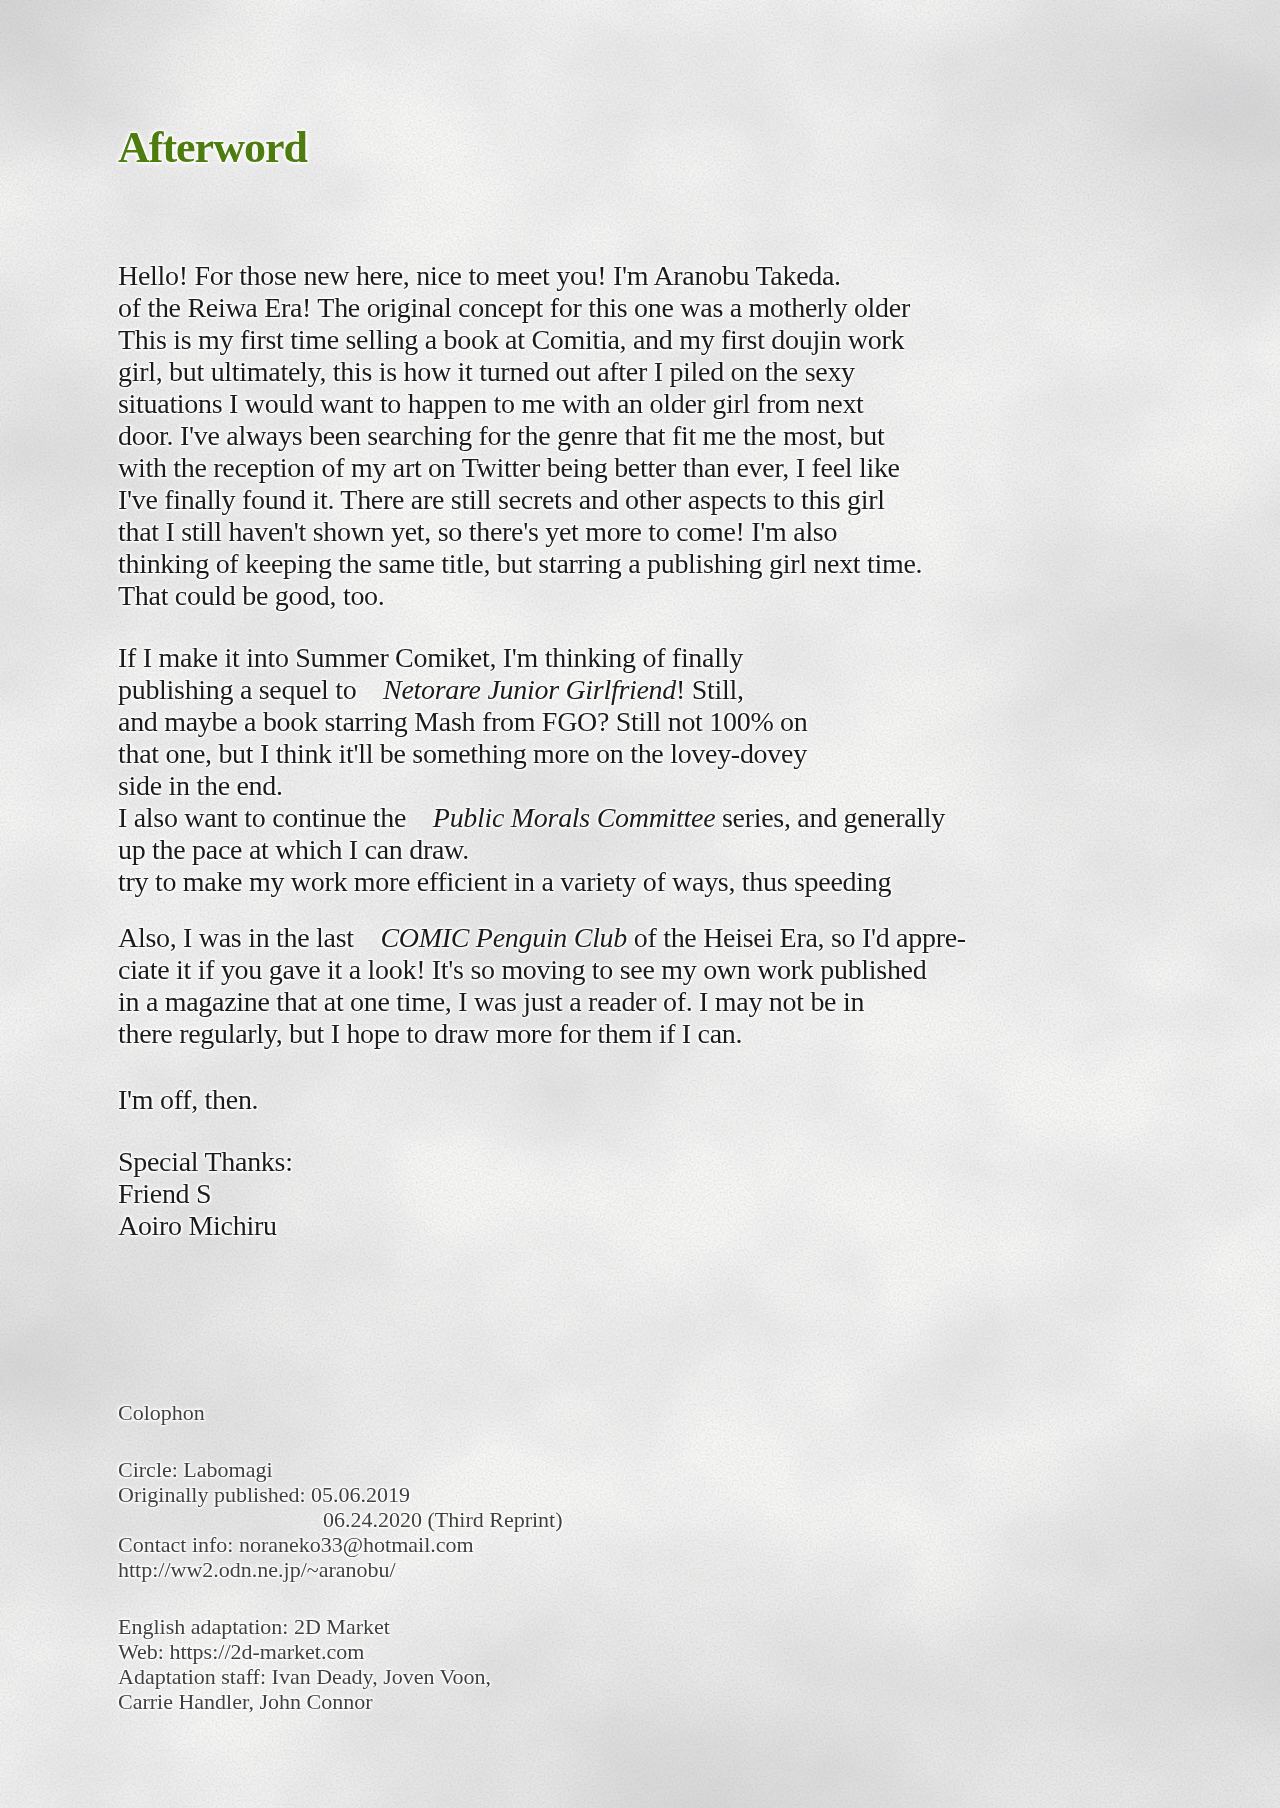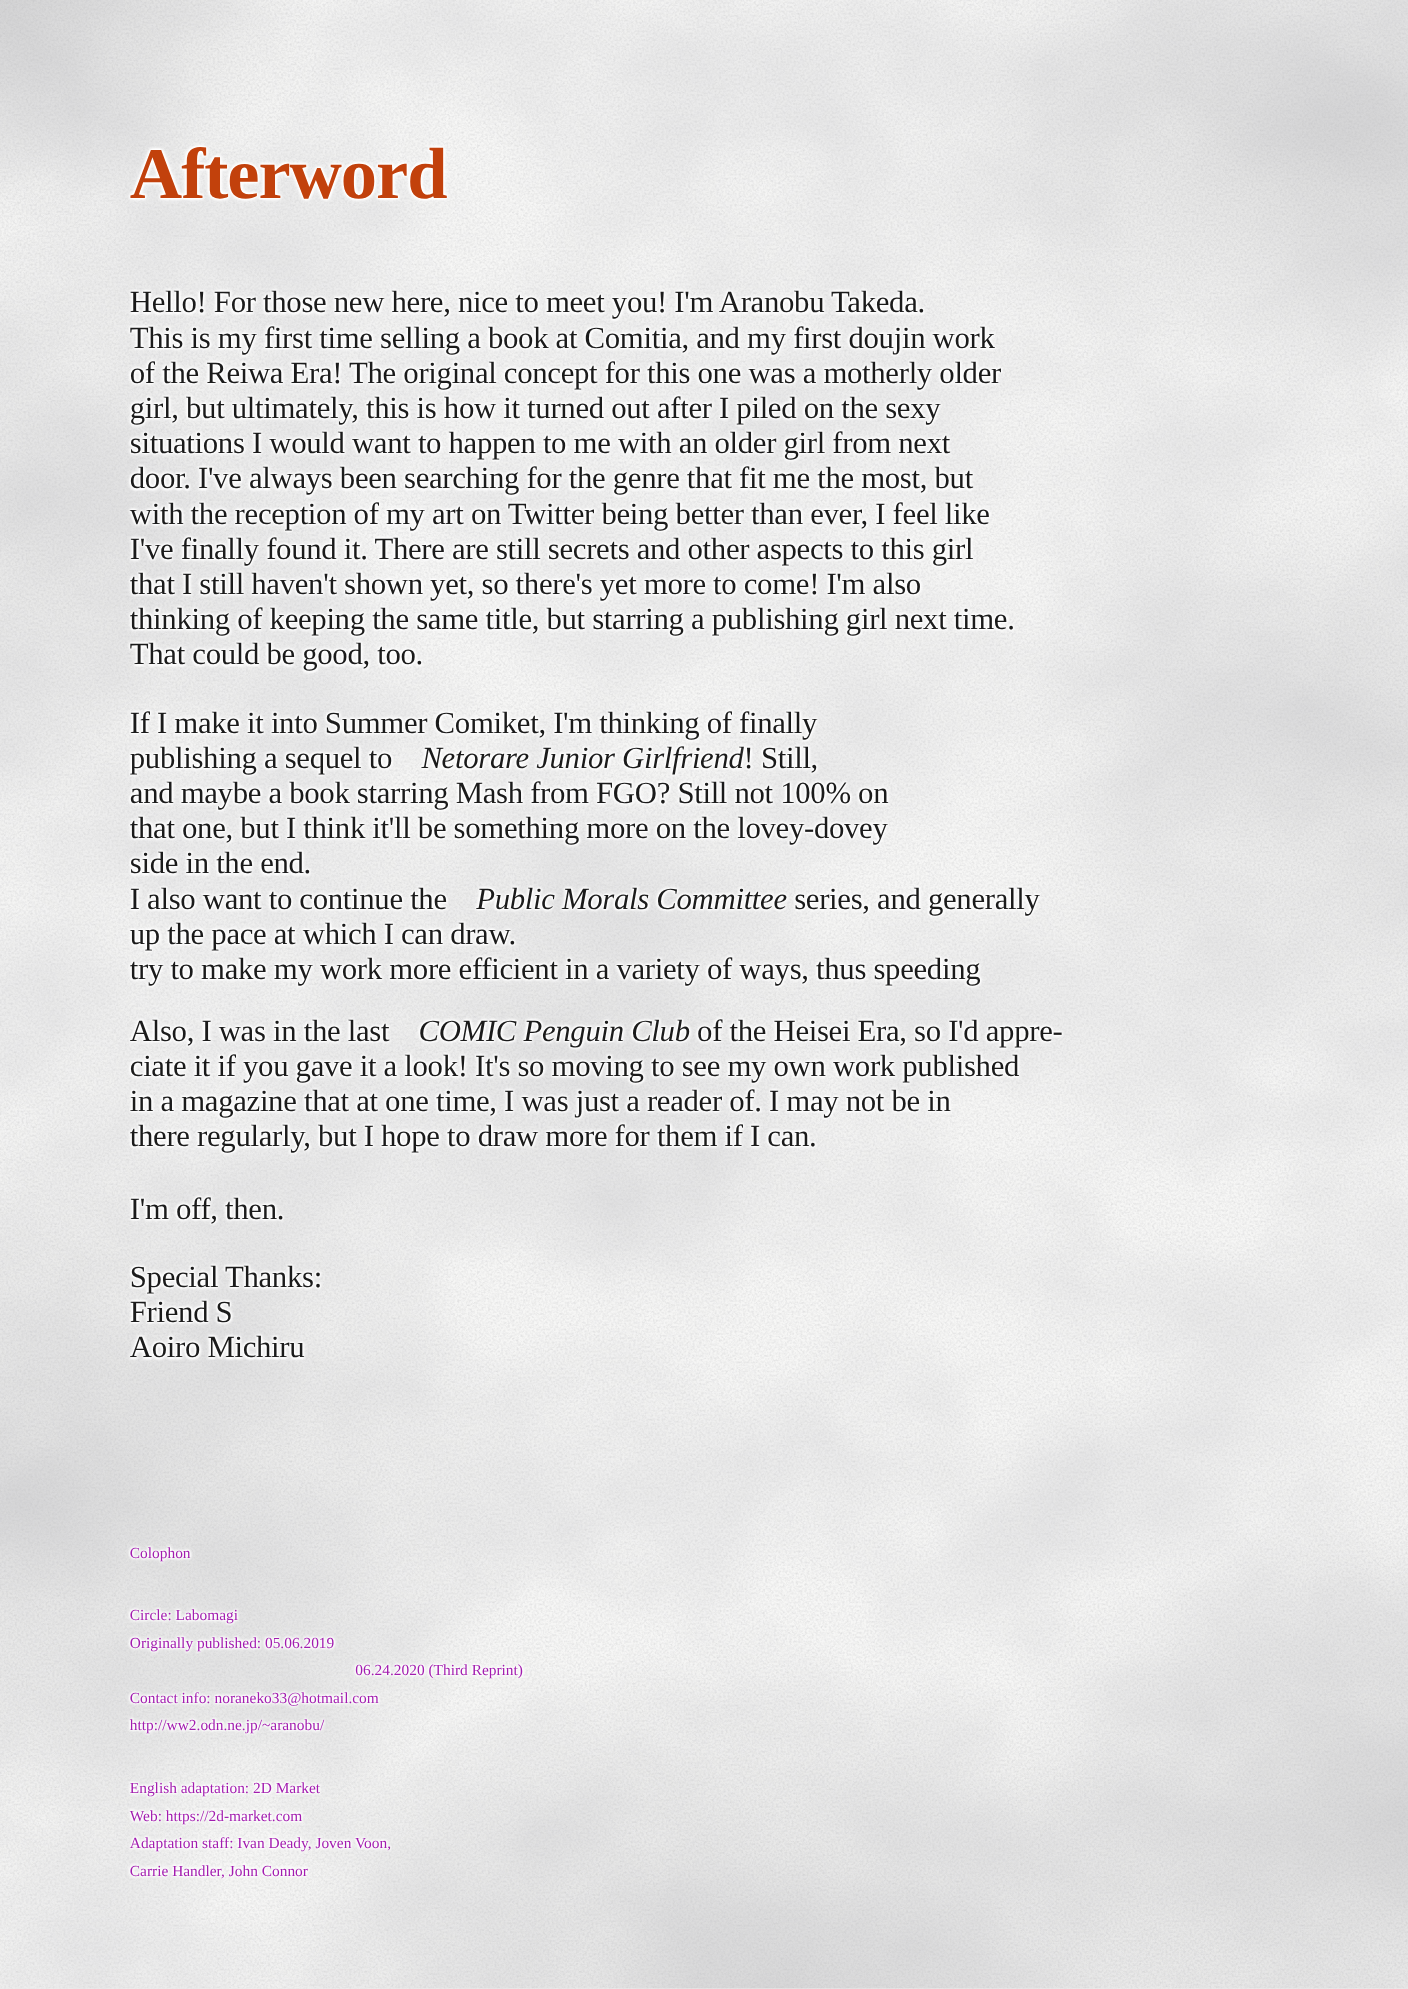--- a/index.html
+++ b/index.html
@@ -26,38 +26,38 @@
   }
   .content{position:absolute;inset:0;z-index:2;}
   .halo{
     text-shadow:
       0 0 2px #ffffff, 0 0 4px #ffffff, 0 0 7px rgba(255,255,255,.95),
       1px 1px 2px #ffffff, -1px -1px 2px #ffffff,
       1px -1px 2px #ffffff, -1px 1px 2px #ffffff;
   }
   .title{
     position:absolute;left:118px;top:126px;margin:0;
-    font-size:66px;line-height:1;font-weight:700;
-    letter-spacing:-1px;color:#c2410c;white-space:nowrap;
+    font-size:44px;line-height:1;font-weight:700;
+    letter-spacing:-1px;color:#4d7c0f;white-space:nowrap;
   }
   .letter{
     position:absolute;left:118px;top:260px;
     font-size:28px;line-height:32px;letter-spacing:-0.3px;
   }
   .line{white-space:nowrap;font-family:Liberation Serif, serif;}
   .para{margin:0 0 30px 0;}
   .gap24{margin-bottom:24px;}
   .gap30{margin-bottom:30px;}
   .gap34{margin-bottom:34px;}
   .gap26{}
   .letter em{font-style:italic;margin-left:20px;}
   .colophon{
     position:absolute;left:118px;top:1400px;
     font-family:"Liberation Sans", sans-serif;
-    font-size:14px;line-height:25px;color:#a21caf;
+    font-size:22px;line-height:25px;color:#404040;
   }
   .col-group{margin-top:32px;}
   .indent{padding-left:205px;}
 </style>
 </head>
 <body>
 
 <div class="page">
 
   <svg class="texture-svg" width="1280" height="1808" viewBox="0 0 1280 1808" xmlns="http://www.w3.org/2000/svg">
@@ -78,22 +78,22 @@
   <div class="blotches"></div>
 
   <div class="content">
 
     <h1 class="title halo">Afterword</h1>
 
     <div class="letter halo">
 
       <div class="para gap30">
         <div class="line">Hello! For those new here, nice to meet you! I'm Aranobu Takeda.</div>
+        <div class="line">of the Reiwa Era! The original concept for this one was a motherly older</div>
         <div class="line">This is my first time selling a book at Comitia, and my first doujin work</div>
-        <div class="line">of the Reiwa Era! The original concept for this one was a motherly older</div>
         <div class="line">girl, but ultimately, this is how it turned out after I piled on the sexy</div>
         <div class="line">situations I would want to happen to me with an older girl from next</div>
         <div class="line">door. I've always been searching for the genre that fit me the most, but</div>
         <div class="line">with the reception of my art on Twitter being better than ever, I feel like</div>
         <div class="line">I've finally found it. There are still secrets and other aspects to this girl</div>
         <div class="line">that I still haven't shown yet, so there's yet more to come! I'm also</div>
         <div class="line">thinking of keeping the same title, but starring a publishing girl next time.</div>
         <div class="line">That could be good, too.</div>
       </div>
 

